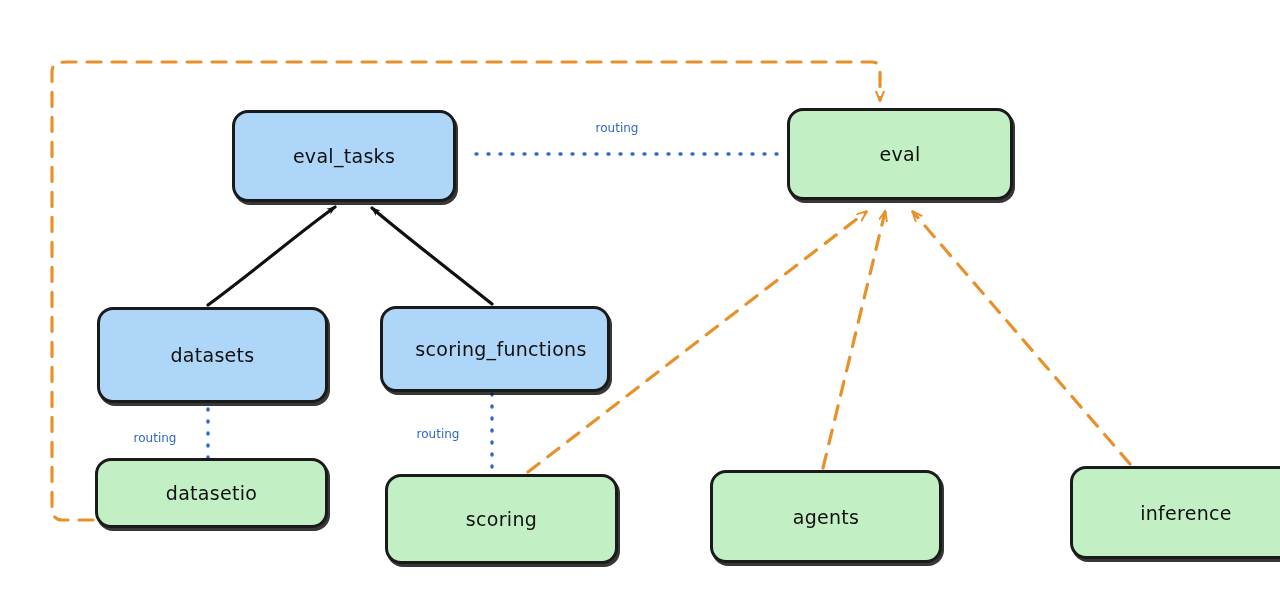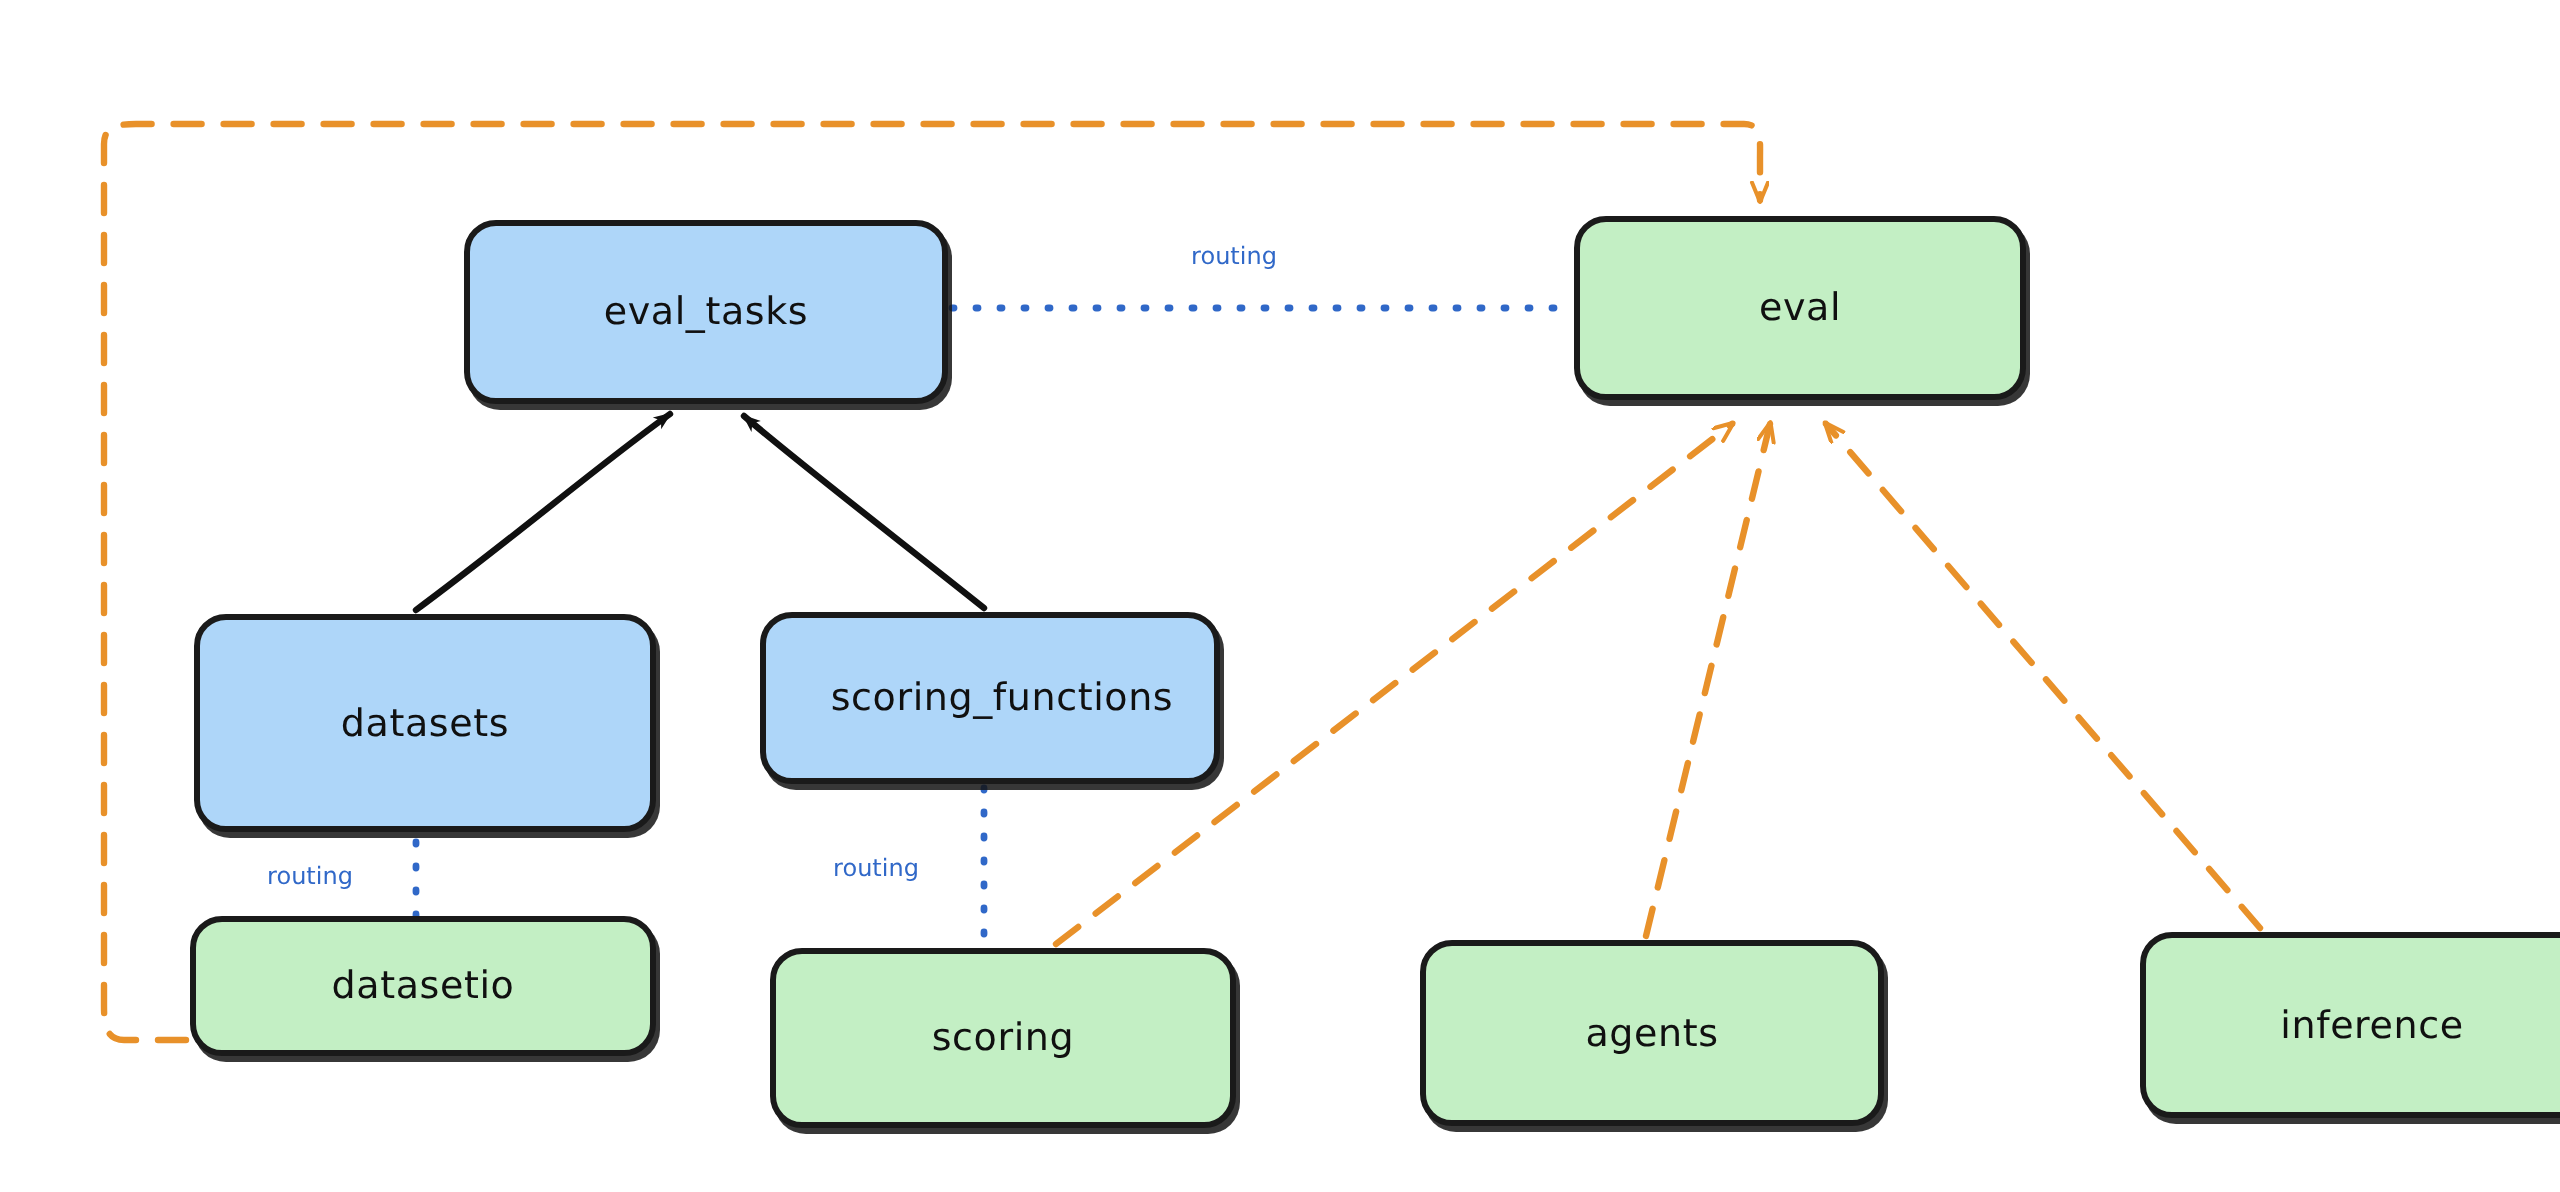--- a/index.html
+++ b/index.html
@@ -84,29 +84,29 @@
     <path d="M 93,520 L 62,520 C 53,520 52,512 52,503 L 52,72 C 52,63 59,62 68,62
              L 872,62 C 881,62 880,70 880,79 L 880,100" fill="none" stroke="#e8912a" stroke-width="3.2" stroke-linecap="round" stroke-dasharray="14 11" marker-end="url(#arrow-orange)"></path>
 
     <path d="M 528,472 L 866,212" fill="none" stroke="#e8912a" stroke-width="3.2" stroke-linecap="round" stroke-dasharray="14 11" marker-end="url(#arrow-orange)"></path>
 
     <path d="M 823,468 L 885,212" fill="none" stroke="#e8912a" stroke-width="3.2" stroke-linecap="round" stroke-dasharray="14 11" marker-end="url(#arrow-orange)"></path>
 
     <path d="M 1130,464 L 913,212" fill="none" stroke="#e8912a" stroke-width="3.2" stroke-linecap="round" stroke-dasharray="14 11" marker-end="url(#arrow-orange)"></path>
   </svg>
 
-  <div class="node node-api" style="left:232px; top:110px; width:242px; height:92px;">
+  <div class="node node-api" style="left:232px; top:110px; width:224px; height:92px;">
     <span class="node-label">eval_tasks</span>
   </div>
 
   <div class="node node-provider" style="left:787px; top:108px; width:226px; height:92px;">
     <span class="node-label">eval</span>
   </div>
 
-  <div class="node node-api" style="left:97px; top:307px; width:231px; height:109px;">
+  <div class="node node-api" style="left:97px; top:307px; width:231px; height:96px;">
     <span class="node-label">datasets</span>
   </div>
 
   <div class="node node-api" style="left:380px; top:306px; width:230px; height:86px;padding-left:12px;">
     <span class="node-label">scoring_functions</span>
   </div>
 
   <div class="node node-provider" style="left:95px; top:458px; width:233px; height:70px;">
     <span class="node-label">datasetio</span>
   </div>

